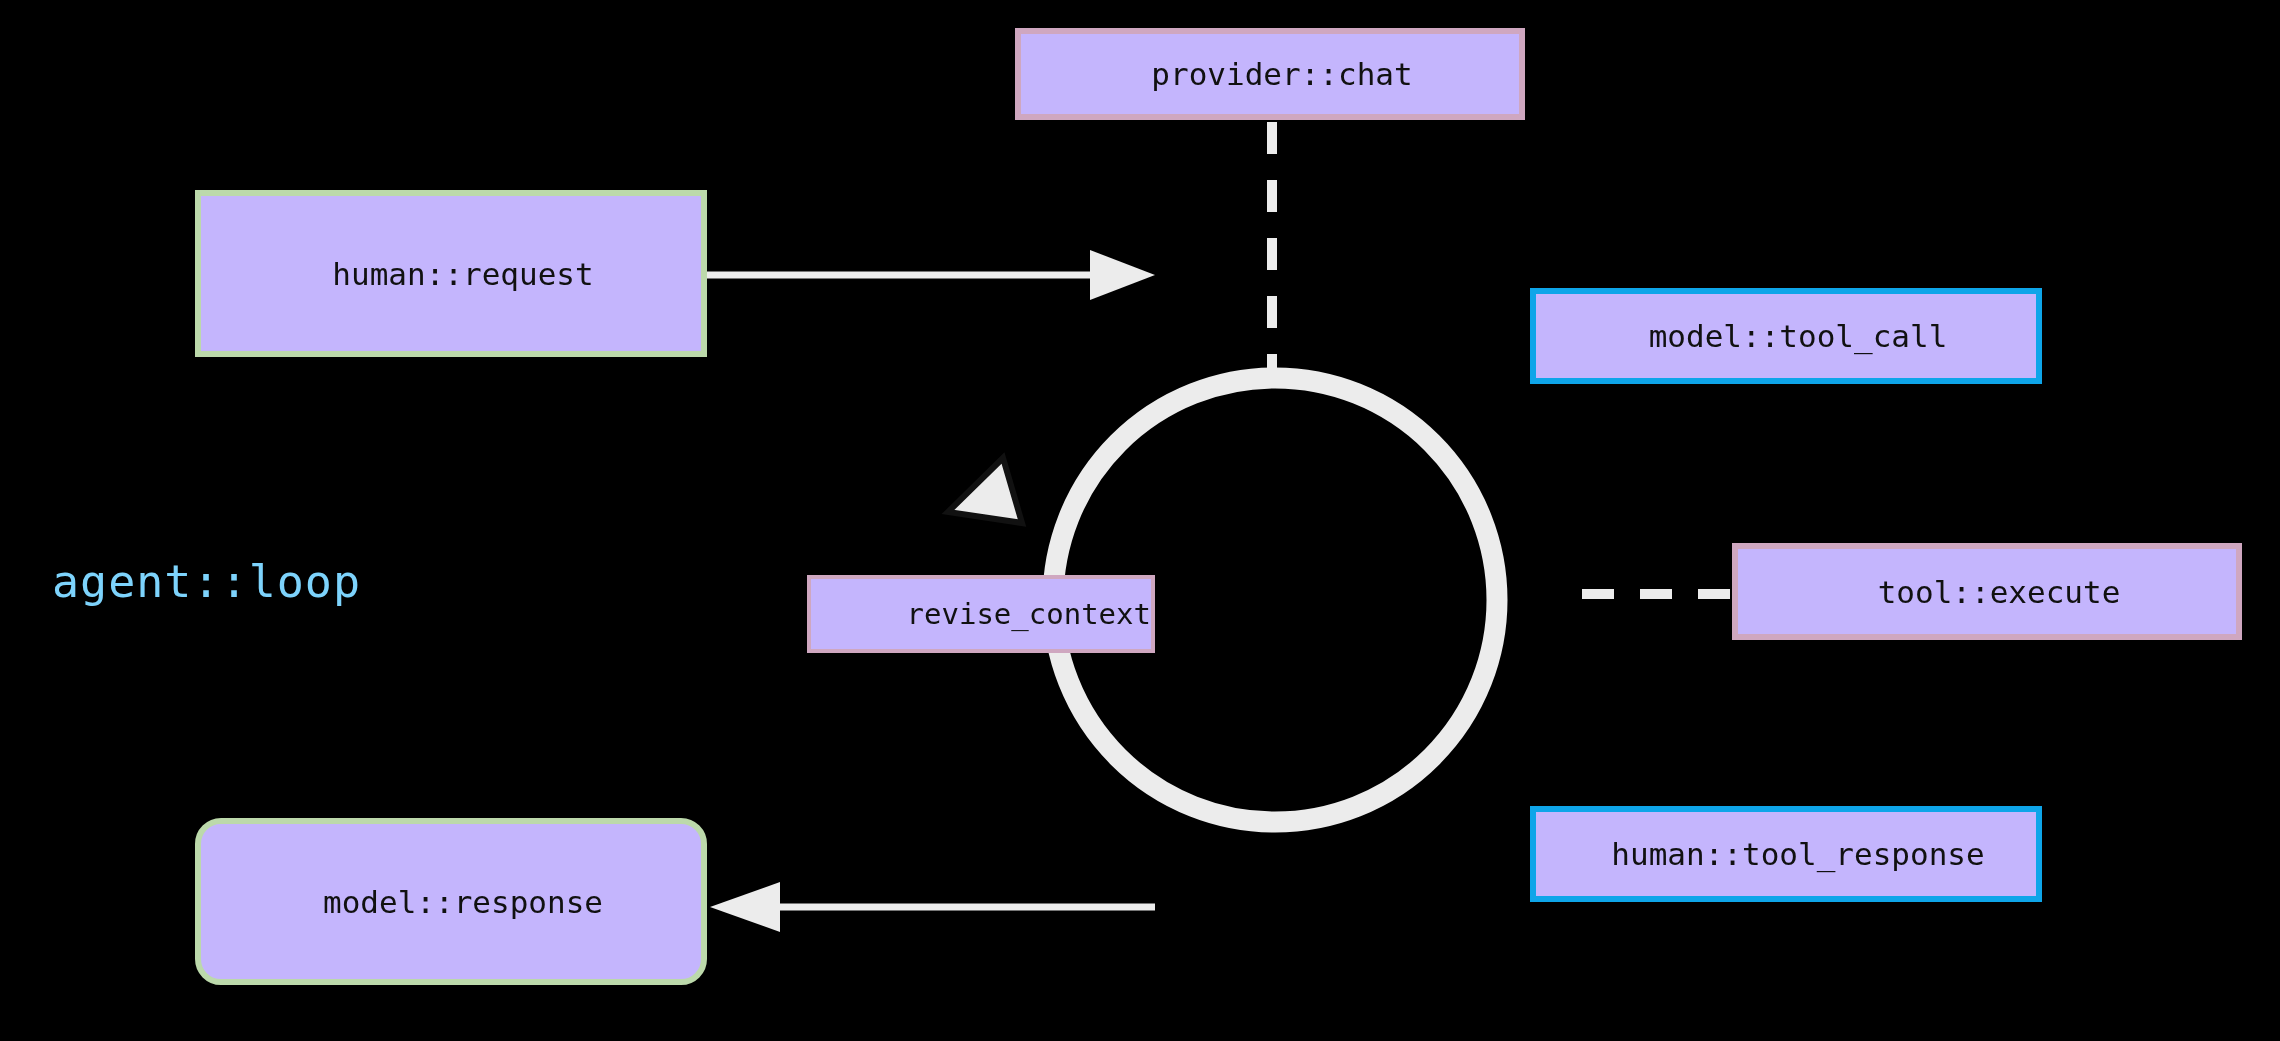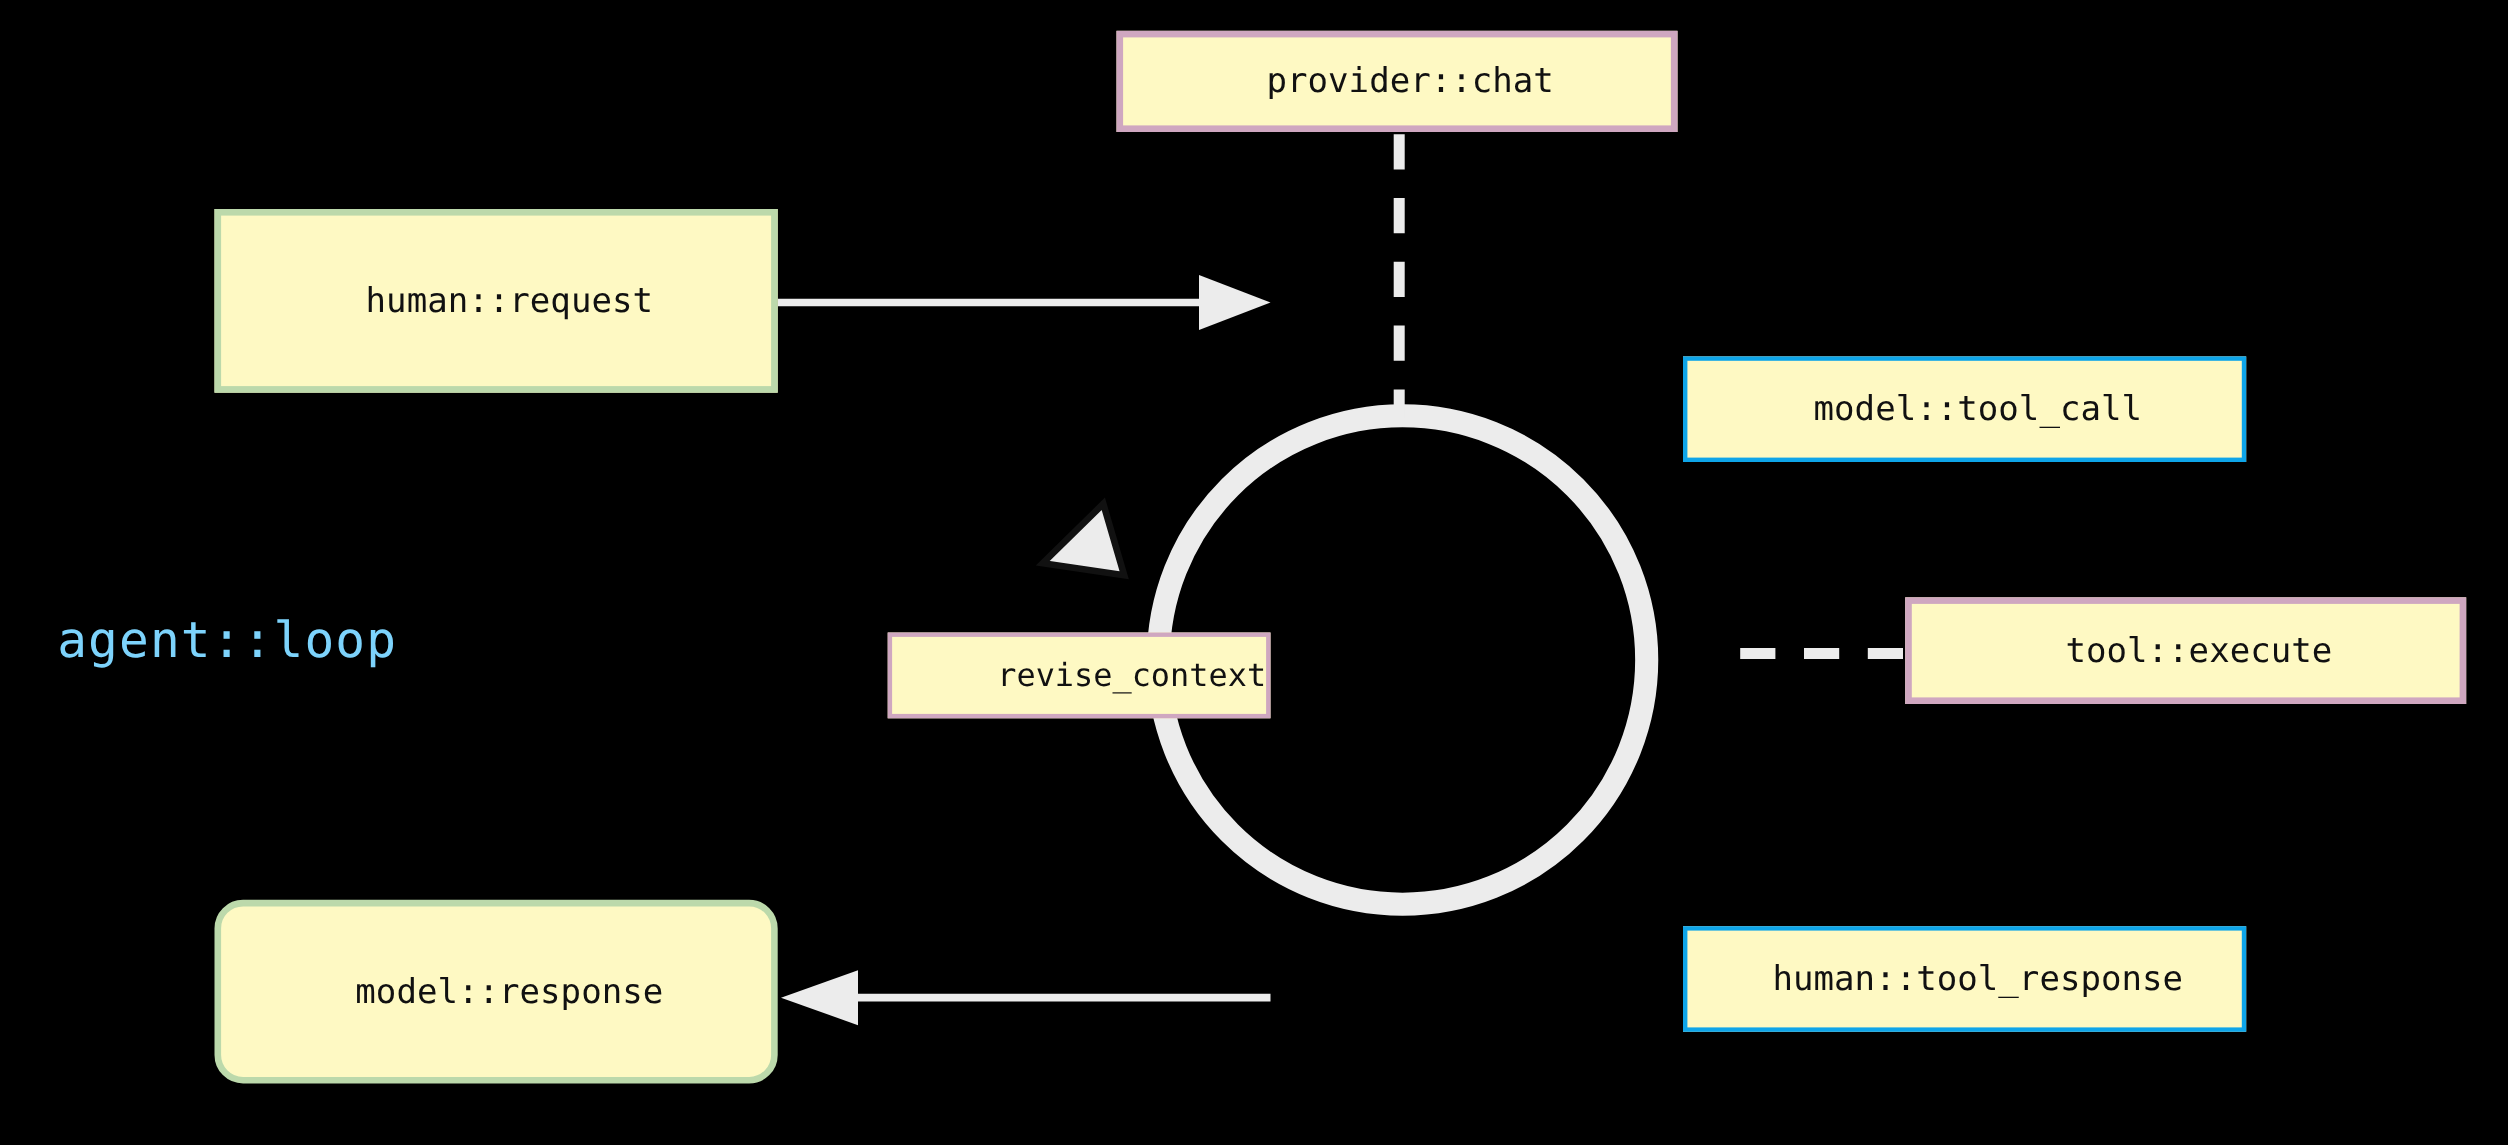--- a/index.html
+++ b/index.html
@@ -18,36 +18,36 @@
   #diagram-svg {
     position: absolute;
     left: 0;
     top: 0;
     width: 2280px;
     height: 1041px;
   }
   .node {
     position: absolute;
     box-sizing: border-box;
-    background: #fef9c3;
+    background: #c4b5fd;
     display: flex;
     align-items: center;
     justify-content: center;
     color: #111111;
     font-family: "DejaVu Sans Mono", "Liberation Mono", monospace;
     letter-spacing: 0px;
     white-space: nowrap;
     padding-left: 24px;
   }
   .node-label {
     pointer-events: none;
   }
   .node.green  { border: 6px solid #bcd9ab; }
   .node.pink   { border: 6px solid #cfa7c0; }
-  .node.cyan   { border: 4px solid #0ea5e9; margin-top: 36px; }
+  .node.cyan   { border: 6px solid #0ea5e9; }
   .node.pink-thin { border: 4px solid #cfa7c0; justify-content: flex-end; }
 
   #node-provider-chat      { left: 1015px; top: 28px;  width: 510px; height: 92px;  font-size: 31px; }
   #node-human-request      { left: 195px;  top: 190px; width: 512px; height: 167px; font-size: 31px; }
   #node-model-tool-call    { left: 1530px; top: 288px; width: 512px; height: 96px;  font-size: 31px; }
   #node-tool-execute       { left: 1732px; top: 543px; width: 510px; height: 97px;  font-size: 31px; }
   #node-revise-context     { left: 807px;  top: 575px; width: 348px; height: 78px;  font-size: 29px; z-index: 5; }
   #node-human-tool-resp    { left: 1530px; top: 806px; width: 512px; height: 96px;  font-size: 31px; }
   #node-model-response     { left: 195px;  top: 818px; width: 512px; height: 167px; font-size: 31px; border-radius: 26px; }
 

